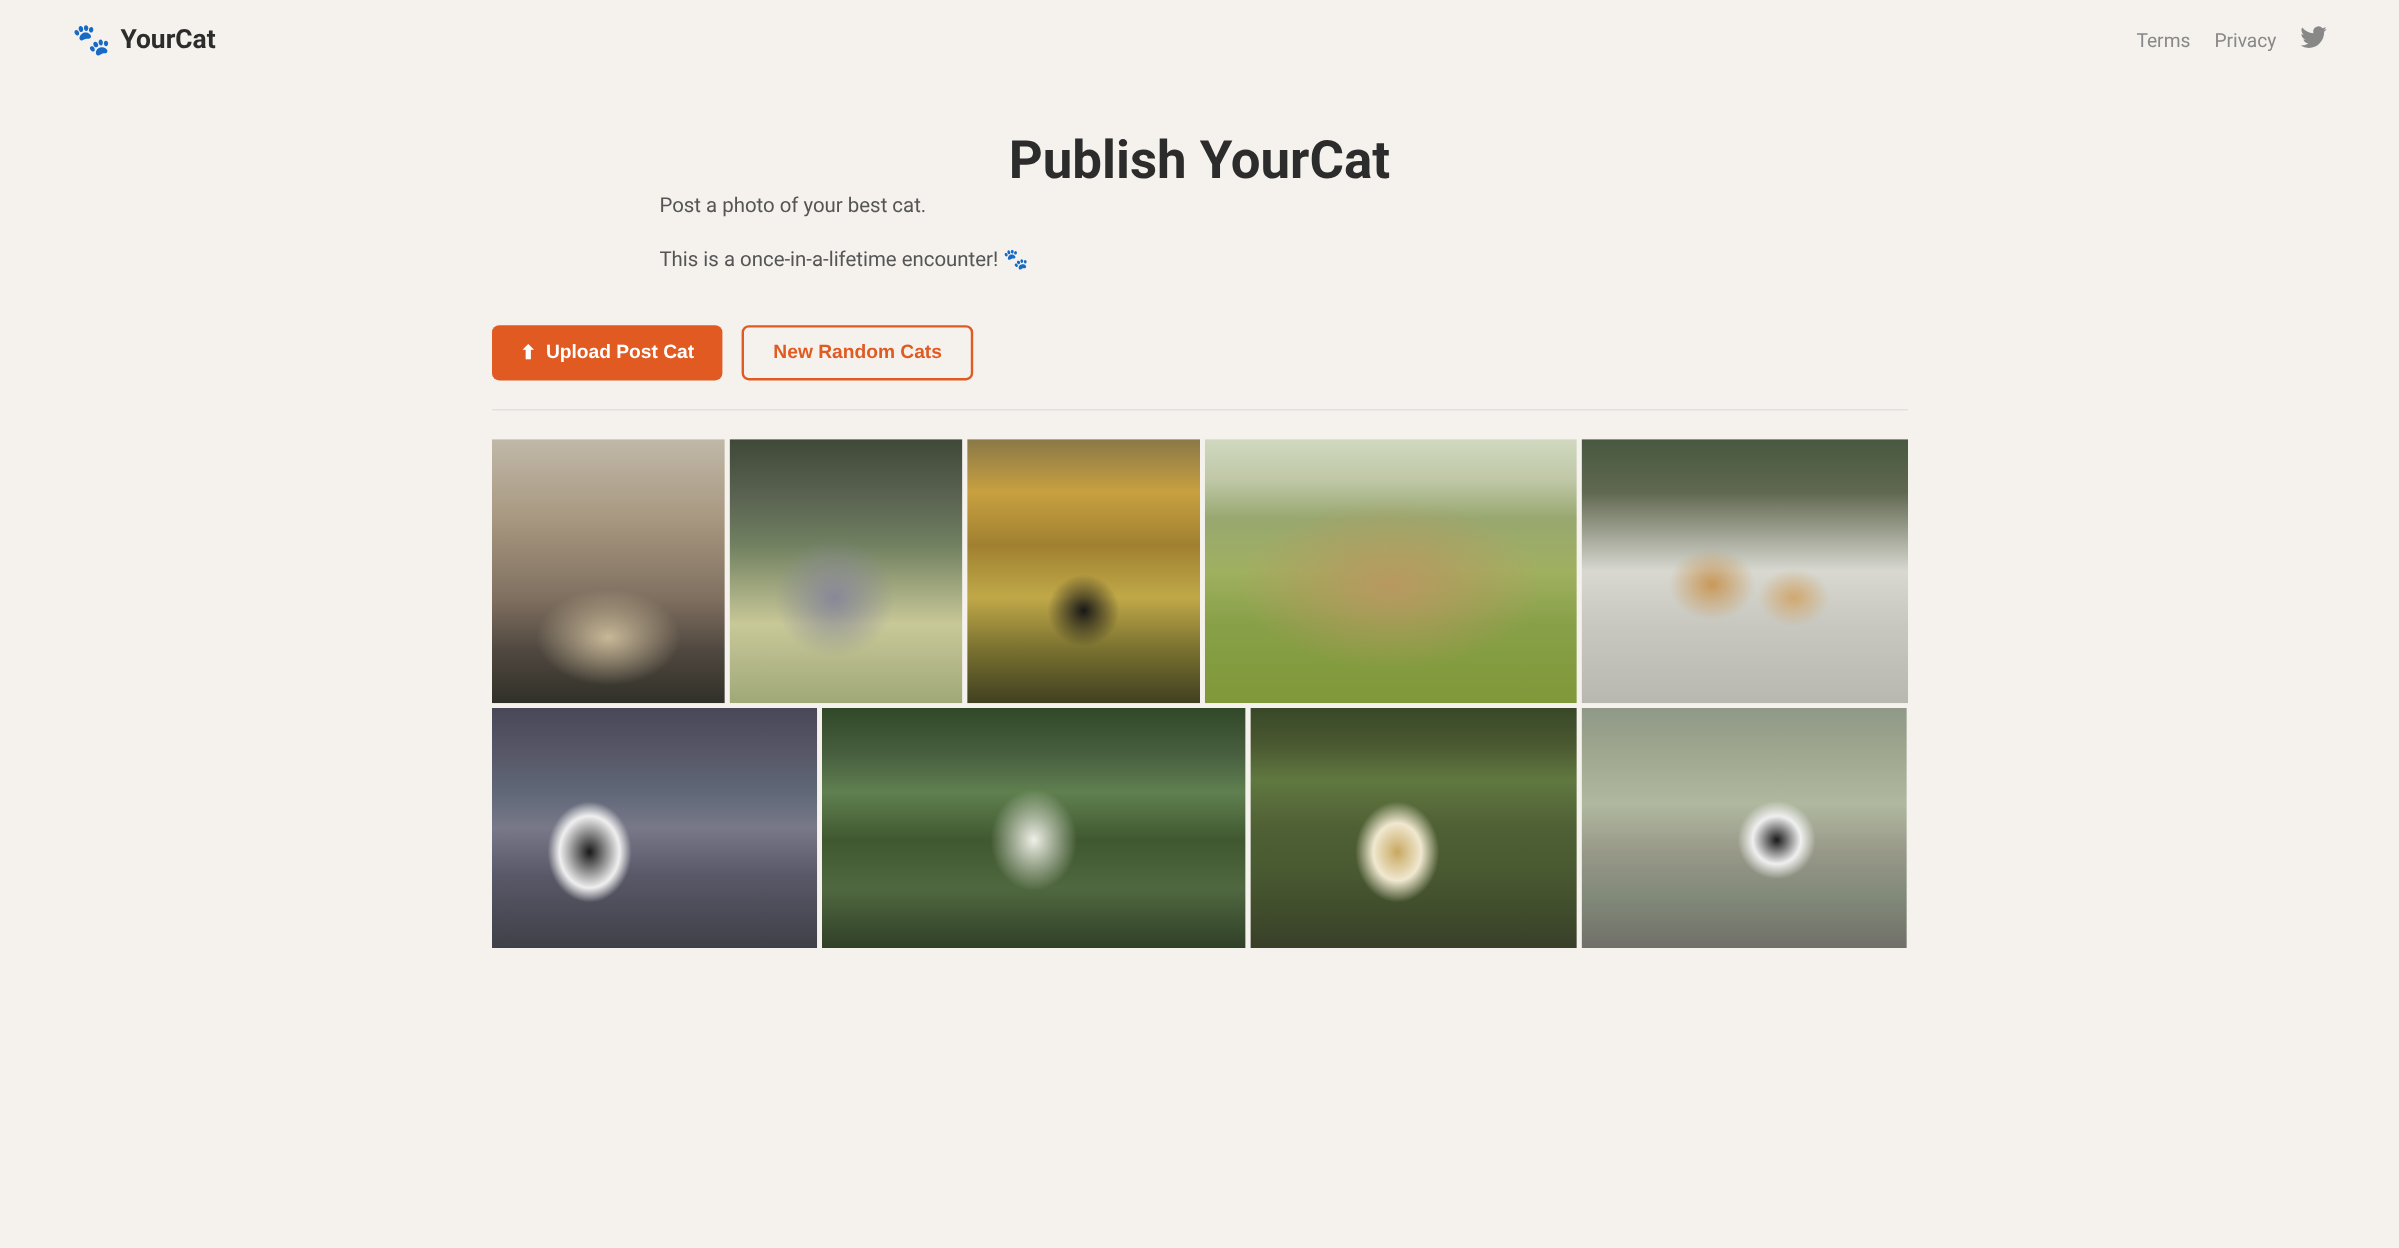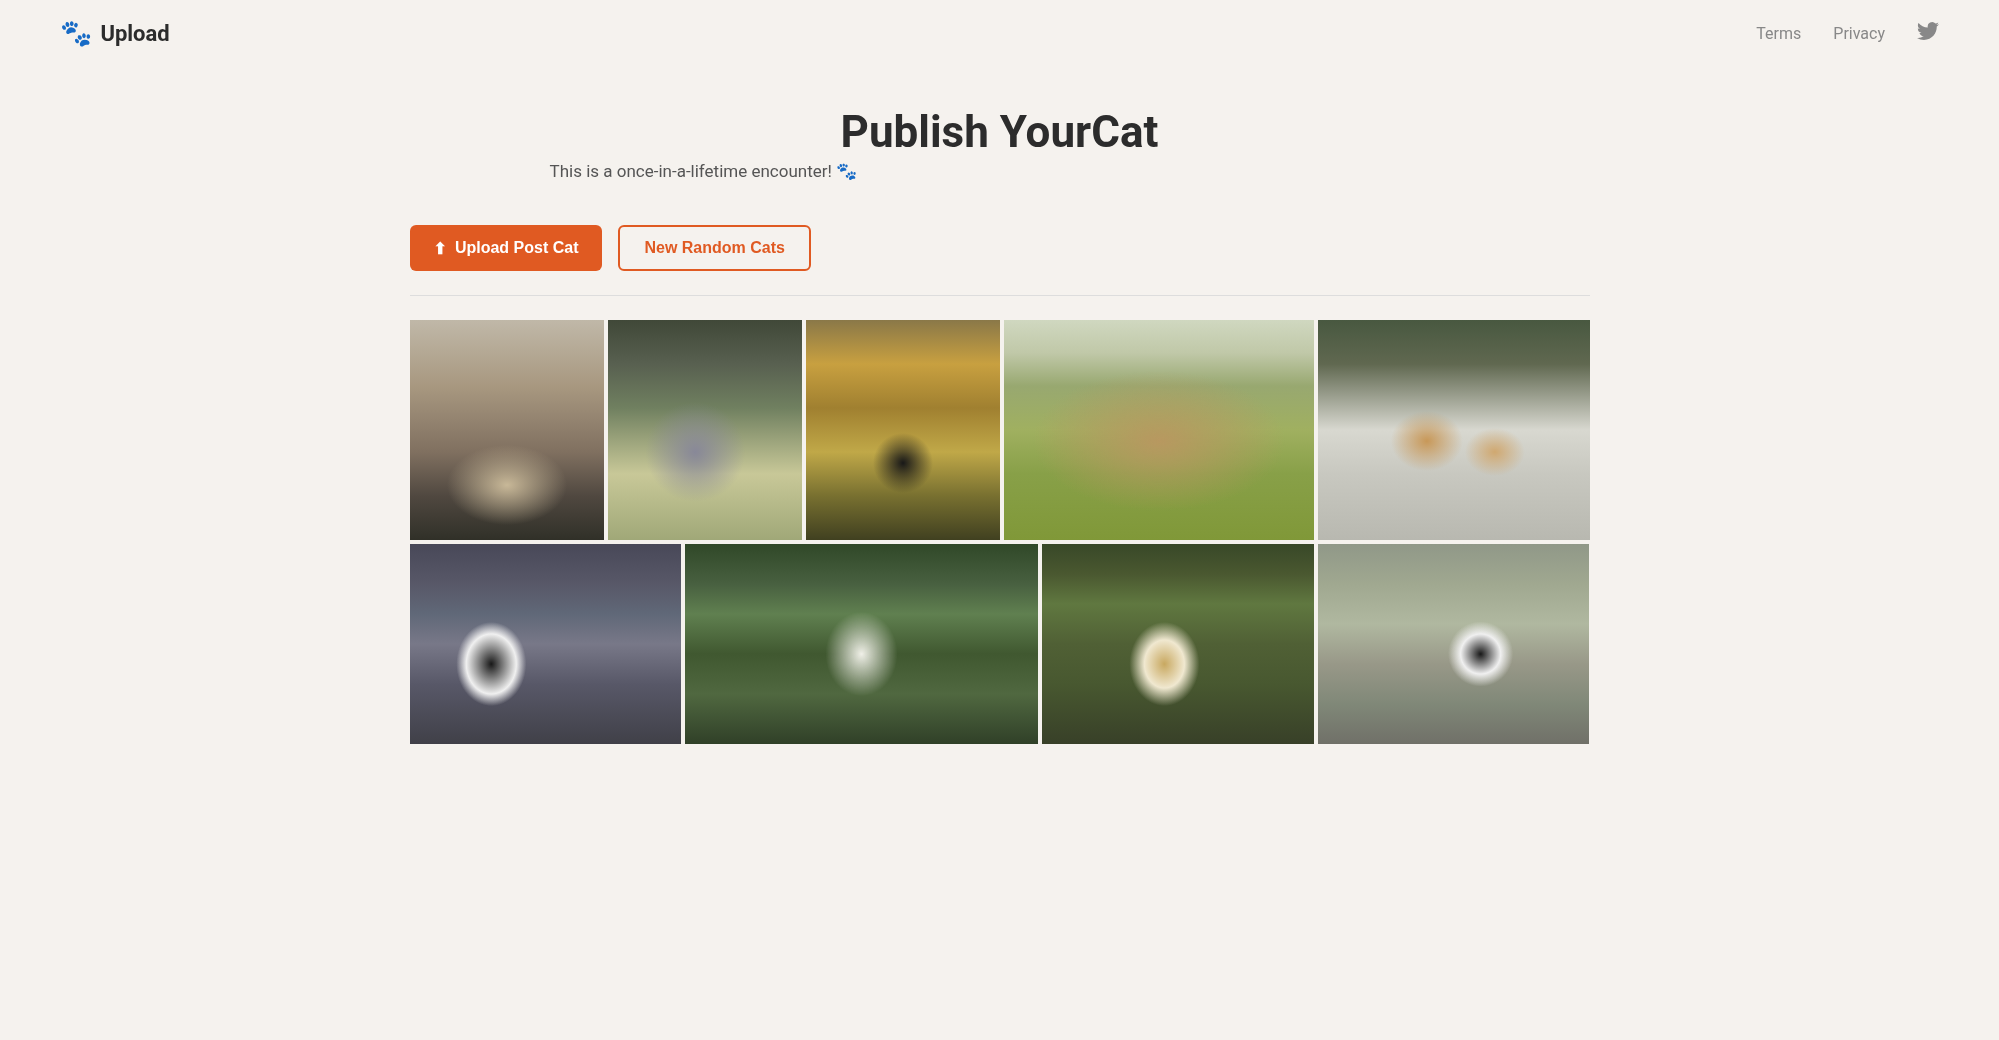--- a/index.html
+++ b/index.html
@@ -37,21 +37,21 @@
 
     .logo-text {
       font-size: 22px;
       font-weight: 700;
       color: #2c2c2c;
     }
 
     nav {
       display: flex;
       align-items: center;
-      gap: 32px;
+      gap: 20px;
     }
 
     nav a {
       text-decoration: none;
       color: #888;
       font-size: 16px;
     }
 
     .twitter-icon {
       color: #888;
@@ -208,37 +208,38 @@
     .upload-icon {
       font-size: 16px;
     }
   </style>
 </head>
 <body>
 
 <header>
   <div class="logo-area">
     <span class="logo-icon">🐾</span>
-    <span class="logo-text">Upload</span>
+    <span class="logo-text">YourCat</span>
   </div>
   <nav>
     <a href="#">Terms</a>
     <a href="#">Privacy</a>
     <a href="#" class="twitter-icon">
       <svg width="22" height="22" viewBox="0 0 24 24" fill="#888">
         <path d="M23.954 4.569a10 10 0 01-2.825.775 4.958 4.958 0 002.163-2.723 9.99 9.99 0 01-3.127 1.195 4.92 4.92 0 00-8.384 4.482C7.691 8.094 4.066 6.13 1.64 3.161a4.822 4.822 0 00-.666 2.475c0 1.71.87 3.213 2.188 4.096a4.904 4.904 0 01-2.228-.616v.061a4.923 4.923 0 003.946 4.827 4.996 4.996 0 01-2.212.085 4.937 4.937 0 004.604 3.417 9.868 9.868 0 01-6.102 2.105c-.39 0-.779-.023-1.17-.067a13.995 13.995 0 007.557 2.209c9.054 0 13.999-7.496 13.999-13.986 0-.209 0-.42-.015-.63a9.936 9.936 0 002.46-2.548l-.047-.02z"></path>
       </svg>
     </a>
   </nav>
 </header>
 
 <main>
   <h1>Publish YourCat</h1>
 
   <div class="description">
+    <p>Post a photo of your best cat.</p>
     <p>This is a once-in-a-lifetime encounter! 🐾</p>
   </div>
 
   <div class="button-row">
     <button class="btn-upload">
       <span class="upload-icon">⬆</span>
       <span>Upload Post Cat</span>
     </button>
     <button class="btn-random">
       <span>New Random Cats</span>

